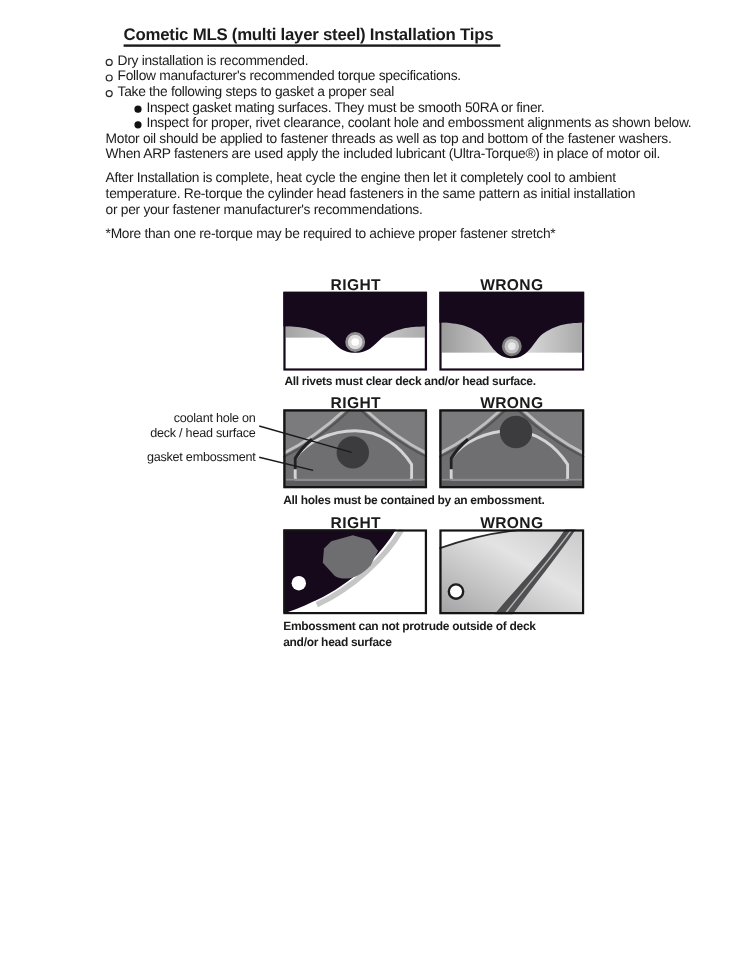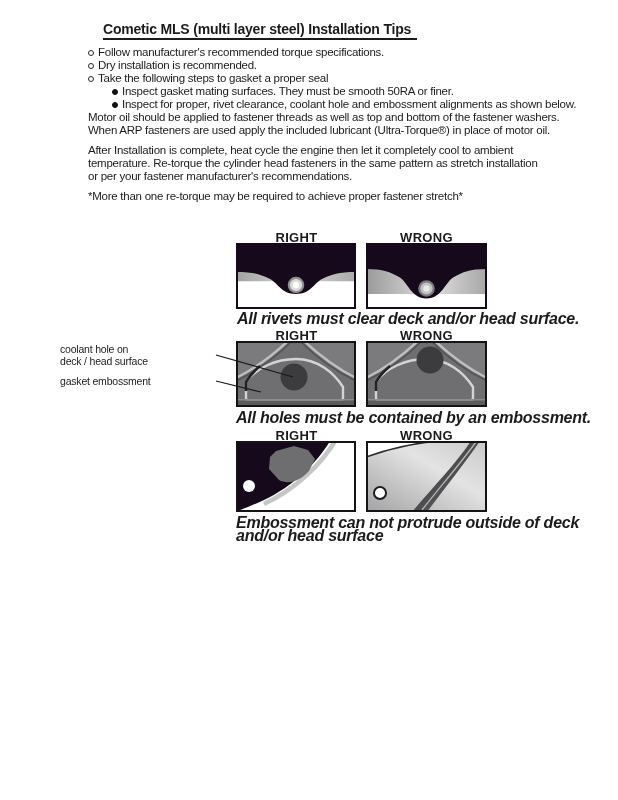--- a/index.html
+++ b/index.html
@@ -22,66 +22,66 @@
   .bullet-row.sub { margin-left:24px; }
   .bullet-row.sub .marker { background:#111; border-color:#111; width:4px; height:4px; }
   .diesel-heading { margin:15px 0 6px 0; font-size:12.5px; font-weight:bold; letter-spacing:-0.2px; }
   .body-para { margin:0 0 7px 0; font-size:11.5px; line-height:13px;
     letter-spacing:-0.25px; white-space:pre-line; }
   
   .diagrams { position:absolute; left:0; top:228px; width:618px; height:322px; }
   .dlabel { position:absolute; width:121px; text-align:center; font-size:13px;
     font-weight:bold; letter-spacing:0.3px; }
   .panel { position:absolute; display:block; }
-  .dcaption { position:absolute; font-size:16px; font-weight:bold;
-    letter-spacing:-0.25px; white-space:pre-line; line-height:12.5px;font-style:italic; }
-  .ann { position:absolute; width:153px; text-align:left; font-size:10.5px;
+  .dcaption { position:absolute; font-size:10px; font-weight:bold;
+    letter-spacing:-0.25px; white-space:pre-line; line-height:12.5px; }
+  .ann { position:absolute; width:153px; text-align:right; font-size:10.5px;
     letter-spacing:-0.2px; line-height:11.5px; white-space:pre-line; }
   .leader-overlay { position:absolute; left:0; top:0; pointer-events:none; }
   
   .disclaimer { position:absolute; left:103px; top:574px; width:420px; }
   .disc-heading { margin:0 0 8px 0; font-size:7px; font-weight:bold; letter-spacing:-0.05px; }
   .disc-para { margin:0 0 5px 0; font-size:6.6px; line-height:7.9px;
     letter-spacing:-0.05px; white-space:pre-line; color:#2a2a2a; }
   .page-number { position:absolute; left:388px; top:755px; font-size:20px;
     letter-spacing:0.2px; color:#2a2a2a; }
 </style>
 </head>
 <body>
 
 <div class="page">
 
   <div class="top-text">
     <h1 class="title">Cometic MLS (multi layer steel) Installation Tips</h1>
 
     <div class="bullet-row">
       <span class="marker"></span>
+      <span>Dry installation is recommended.</span>
+    </div>
+    <div class="bullet-row">
+      <span class="marker"></span>
       <span>Follow manufacturer's recommended torque specifications.</span>
-    </div>
-    <div class="bullet-row">
-      <span class="marker"></span>
-      <span>Dry installation is recommended.</span>
     </div>
     <div class="bullet-row">
       <span class="marker"></span>
       <span>Take the following steps to gasket a proper seal</span>
     </div>
     <div class="bullet-row sub">
       <span class="marker"></span>
       <span>Inspect gasket mating surfaces. They must be smooth 50RA or finer.</span>
     </div>
     <div class="bullet-row sub">
       <span class="marker"></span>
       <span>Inspect for proper, rivet clearance, coolant hole and embossment alignments as shown below.</span>
     </div>
 
     <p class="body-para">Motor oil should be applied to fastener threads as well as top and bottom of the fastener washers.
 When ARP fasteners are used apply the included lubricant (Ultra-Torque®) in place of motor oil.</p>
     <p class="body-para">After Installation is complete, heat cycle the engine then let it completely cool to ambient
-temperature. Re-torque the cylinder head fasteners in the same pattern as stretch installation
+temperature. Re-torque the cylinder head fasteners in the same pattern as initial installation
 or per your fastener manufacturer's recommendations.</p>
     <p class="body-para">*More than one re-torque may be required to achieve proper fastener stretch*</p>
   </div>
 
   <div class="diagrams">
 
     <div class="dlabel" style="left:236px; top:2px;">RIGHT</div>
     <div class="dlabel" style="left:366px; top:2px;">WRONG</div>
 
     <svg class="panel" style="left:236px; top:15px;" width="120" height="66" viewBox="0 0 120 66">

